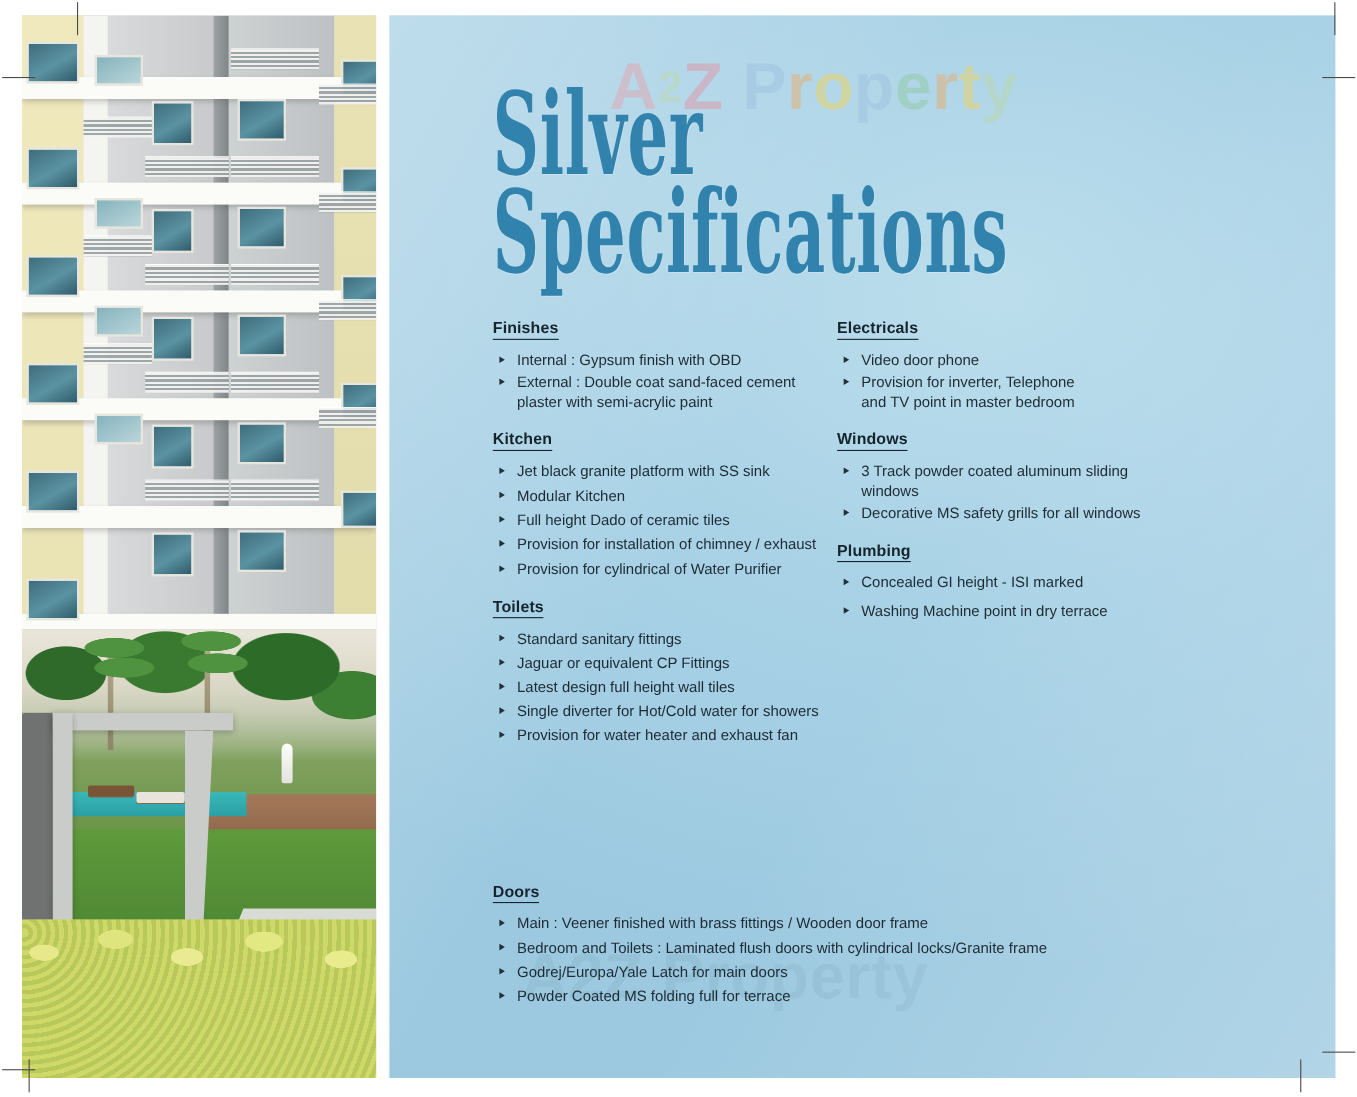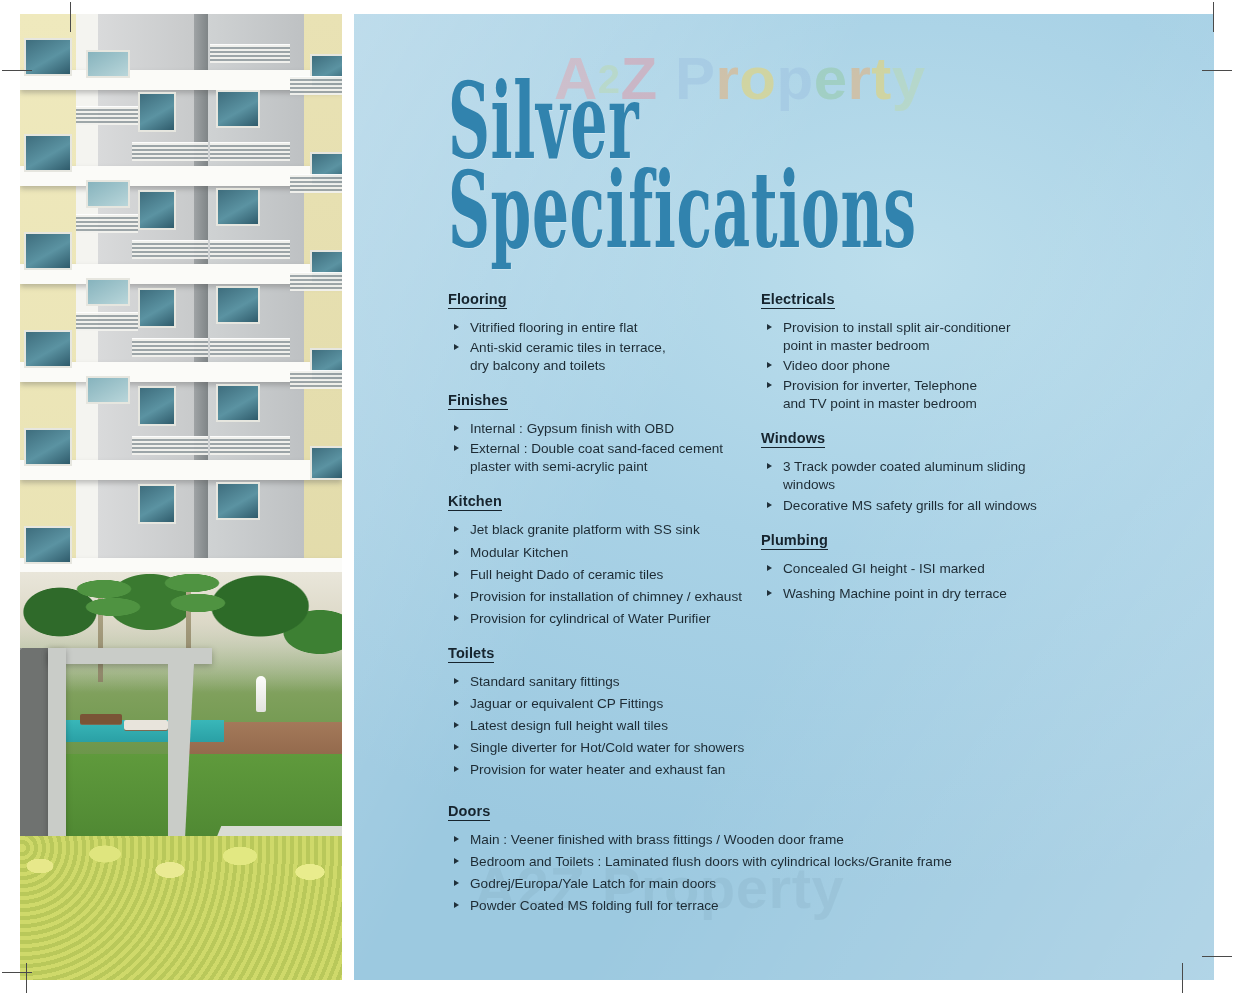--- a/index.html
+++ b/index.html
@@ -265,24 +265,20 @@
   <div class="wm wm-main" id="wm-main"><span style="color: rgb(232, 160, 168);">A</span><span class="wm-sub" style="color: rgb(188, 217, 168);">2</span><span style="color: rgb(228, 143, 156);">Z</span><span style="color: rgb(255, 255, 255);">&nbsp;</span><span style="color: rgb(155, 191, 224);">P</span><span style="color: rgb(240, 168, 96);">r</span><span style="color: rgb(245, 210, 78);">o</span><span style="color: rgb(155, 191, 224);">p</span><span style="color: rgb(143, 199, 154);">e</span><span style="color: rgb(240, 168, 96);">r</span><span style="color: rgb(245, 210, 78);">t</span><span style="color: rgb(188, 217, 168);">y</span></div>
   <div class="wm wm-faint">A2Z Property</div>
 
   <div class="title">
     <span class="ln l1">Silver</span>
     <span class="ln l2">Specifications</span>
   </div>
 
   <div class="cols">
     <div class="col col-left" id="col-left">
-        <div class="sec"><h3>Flooring</h3><ul class="items">
-            <li><span class="tri"></span><span>Vitrified flooring in entire flat</span></li>
-            <li><span class="tri"></span><span>Anti-skid ceramic tiles in terrace,<br>dry balcony and toilets</span></li>
-          </ul></div>
         <div class="sec"><h3>Finishes</h3><ul class="items">
             <li><span class="tri"></span><span>Internal : Gypsum finish with OBD</span></li>
             <li><span class="tri"></span><span>External : Double coat sand-faced cement<br>plaster with semi-acrylic paint</span></li>
           </ul></div>
         <div class="sec gap2"><h3>Kitchen</h3><ul class="items">
             <li><span class="tri"></span><span>Jet black granite platform with SS sink</span></li>
             <li><span class="tri"></span><span>Modular Kitchen</span></li>
             <li><span class="tri"></span><span>Full height Dado of ceramic tiles</span></li>
             <li><span class="tri"></span><span>Provision for installation of chimney / exhaust</span></li>
             <li><span class="tri"></span><span>Provision for cylindrical of Water Purifier</span></li>
@@ -290,21 +286,20 @@
         <div class="sec gap2"><h3>Toilets</h3><ul class="items">
             <li><span class="tri"></span><span>Standard sanitary fittings</span></li>
             <li><span class="tri"></span><span>Jaguar or equivalent CP Fittings</span></li>
             <li><span class="tri"></span><span>Latest design full height wall tiles</span></li>
             <li><span class="tri"></span><span>Single diverter for Hot/Cold water for showers</span></li>
             <li><span class="tri"></span><span>Provision for water heater and exhaust fan</span></li>
           </ul></div>
       </div>
     <div class="col col-right" id="col-right">
         <div class="sec"><h3>Electricals</h3><ul class="items">
-            <li><span class="tri"></span><span>Provision to install split air-conditioner<br>point in master bedroom</span></li>
             <li><span class="tri"></span><span>Video door phone</span></li>
             <li><span class="tri"></span><span>Provision for inverter, Telephone<br>and TV point in master bedroom</span></li>
           </ul></div>
         <div class="sec"><h3>Windows</h3><ul class="items">
             <li><span class="tri"></span><span>3 Track powder coated aluminum sliding<br>windows</span></li>
             <li><span class="tri"></span><span>Decorative MS safety grills for all windows</span></li>
           </ul></div>
         <div class="sec gap"><h3>Plumbing</h3><ul class="items">
             <li><span class="tri"></span><span>Concealed GI height - ISI marked</span></li>
             <li><span class="tri"></span><span>Washing Machine point in dry terrace</span></li>

